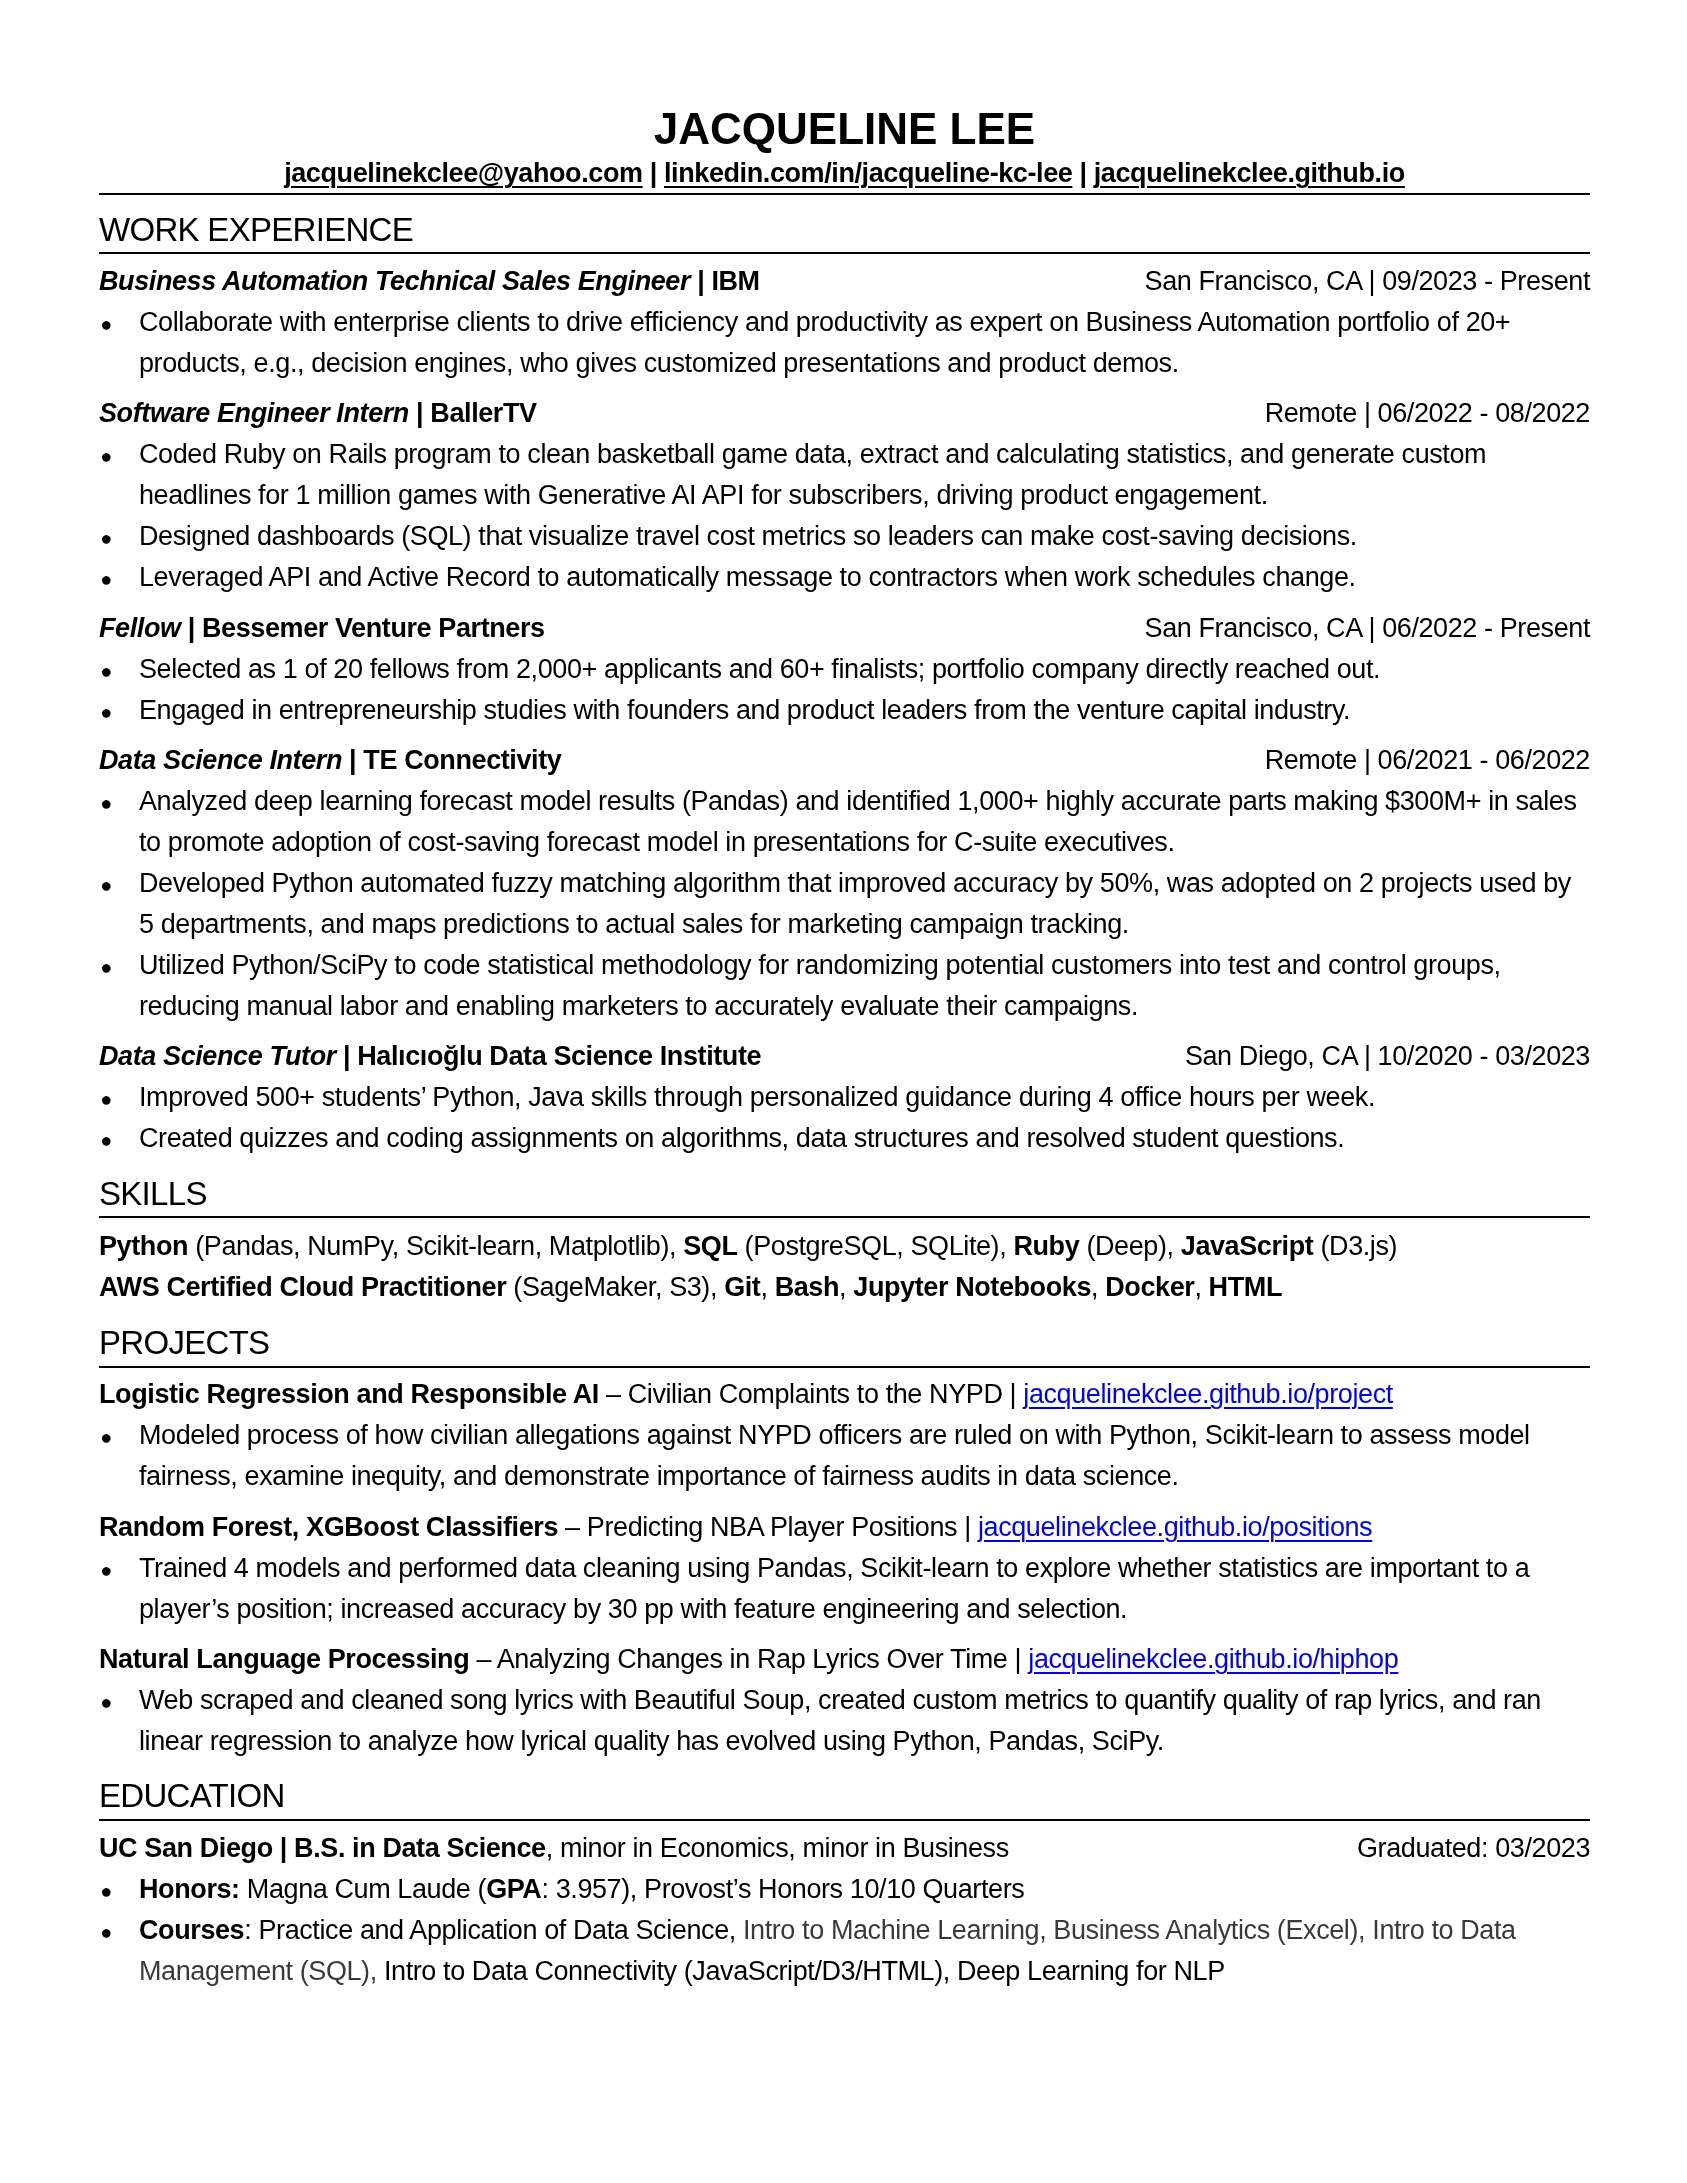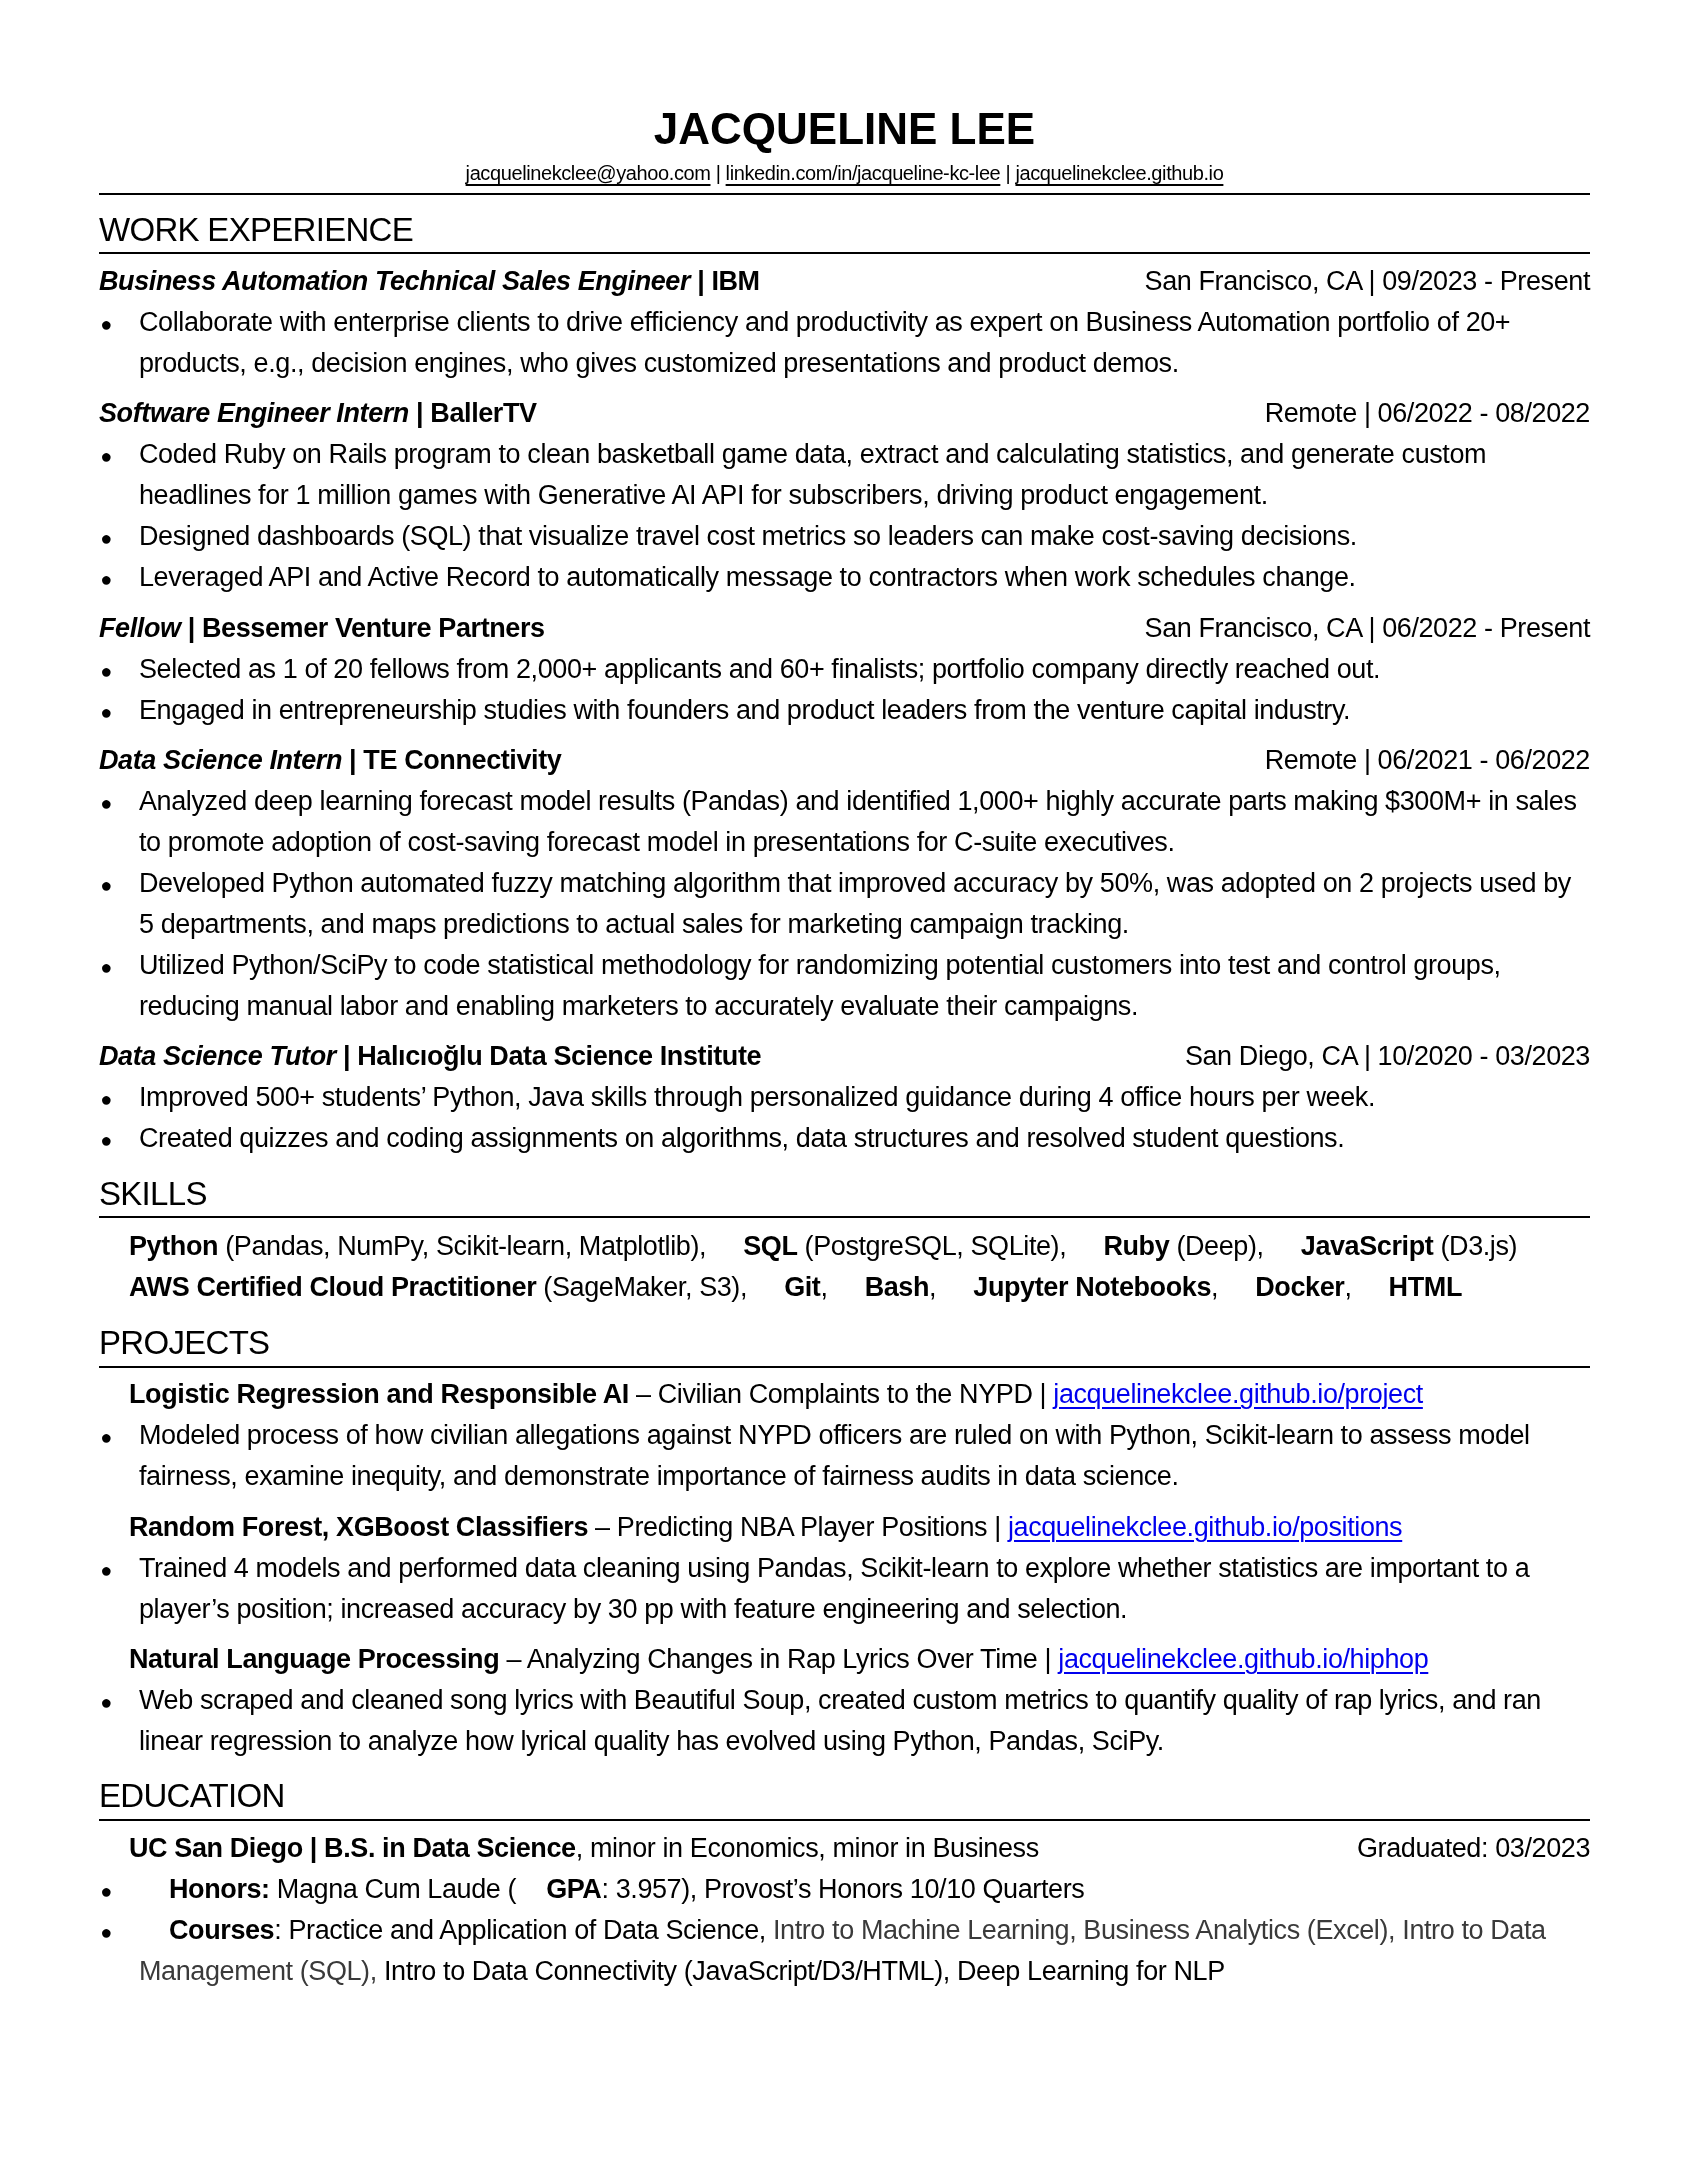--- a/index.html
+++ b/index.html
@@ -1,33 +1,33 @@
 <!DOCTYPE html>
 <html style="font-size:10.6px"><head>
 <meta charset="utf-8">
 <style>
   html, body { margin:0; padding:0; background:#ffffff; }
   body { width:1687px; height:2183px; position:relative; overflow:hidden; color:#000; }
   .page { position:absolute; left:99px; top:99px; width:1491px;
           font-family:"Liberation Sans", sans-serif; font-size:27px; line-height:41px;
           letter-spacing:-0.4px; }
   .name { text-align:center; font-weight:bold; font-size:44px; line-height:49px; letter-spacing:0px; margin:0; padding-top:5.3px; }
-  .contact { text-align:center; font-size:20px; line-height:40px; }
+  .contact { text-align:center; font-size:27px; line-height:40px;font-weight:bold; }
   .contact a { color:#000; text-decoration:underline; text-underline-offset:4px; text-decoration-thickness:2px; }
   .rule-top { border-bottom:2.6px solid #000; margin-top:0px; }
   .section-title { font-weight:normal; font-size:33px; line-height:40px; margin-top:14.6px; letter-spacing:-0.7px; padding-bottom:2.6px; border-bottom:2.6px solid #000; }
   .entry-head { display:flex; justify-content:space-between; margin-top:9.3px;align-items:flex-end; }
   .entry-head.first { margin-top:6.6px; }
   .role { font-weight:bold; font-style:italic; }
   .org { font-weight:bold; }
   ul { list-style:none; margin:0; padding:0; }
   li { position:relative; padding-left:40px; }
   li .dot { position:absolute; left:1.3px; top:0; }
   .dot::before { content:"\25CF"; font-size:20px; }
-  .b { font-weight:bold;margin-left:30px; }
+  .b { font-weight:bold; }
   .grey { color:#3a3a3a; }
   .link { color:#0000ee; text-decoration:underline; text-underline-offset:4px; text-decoration-thickness:2px; }
   .skills-line { }
   .skills-block { margin-top:8px; }
 </style>
 </head>
 <body>
 
 <div class="page">
 

